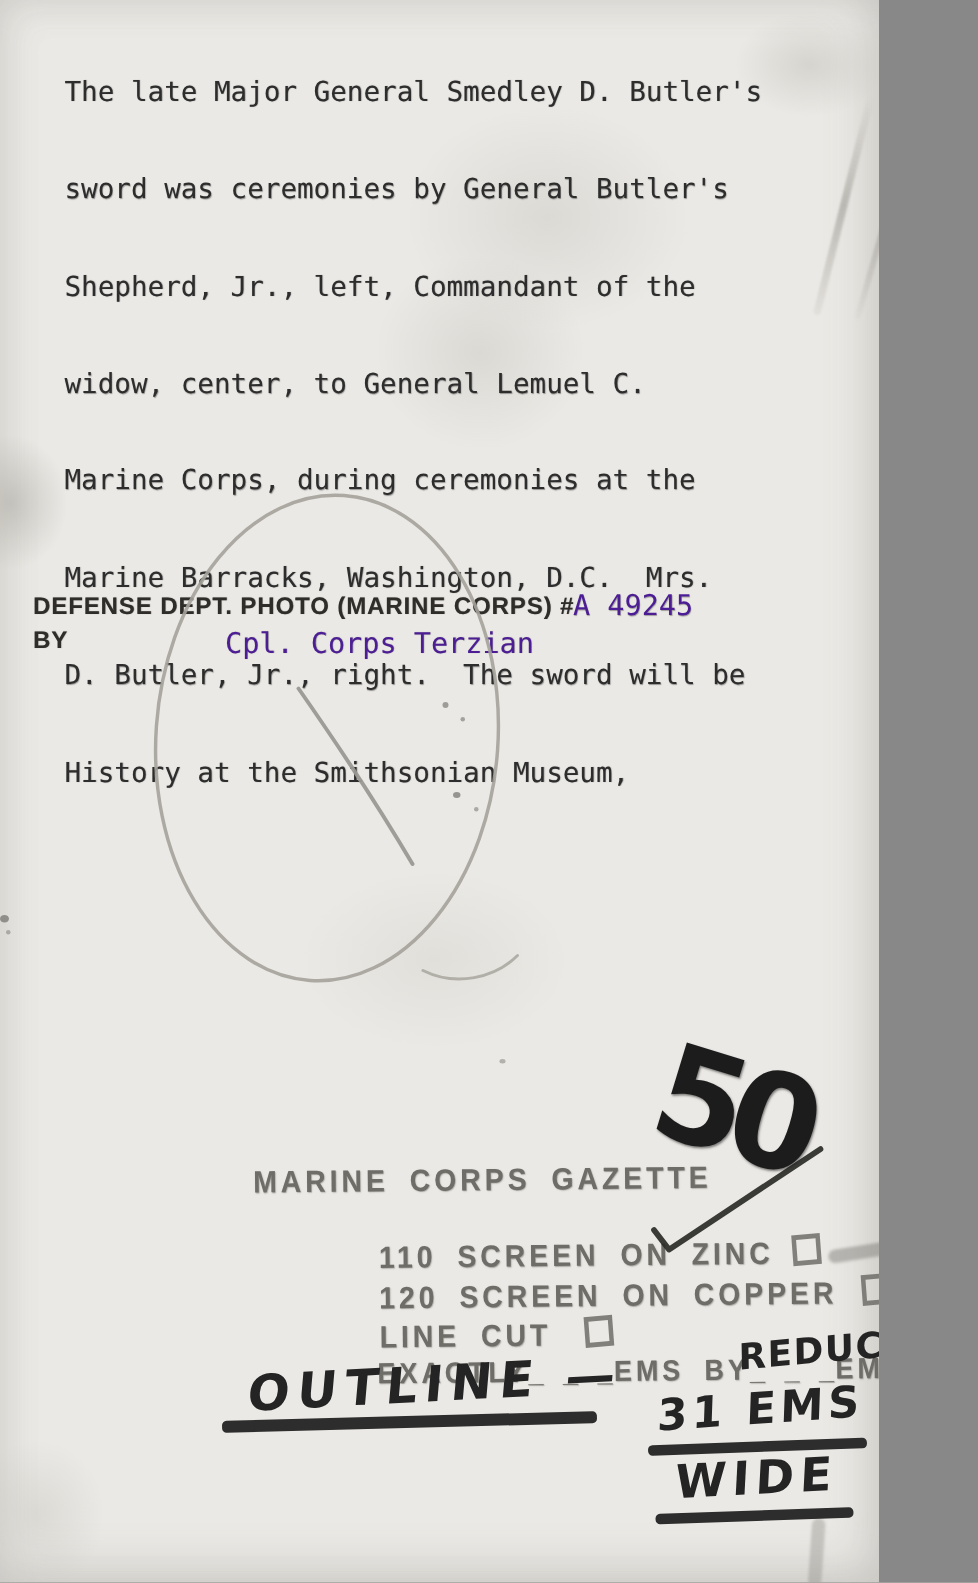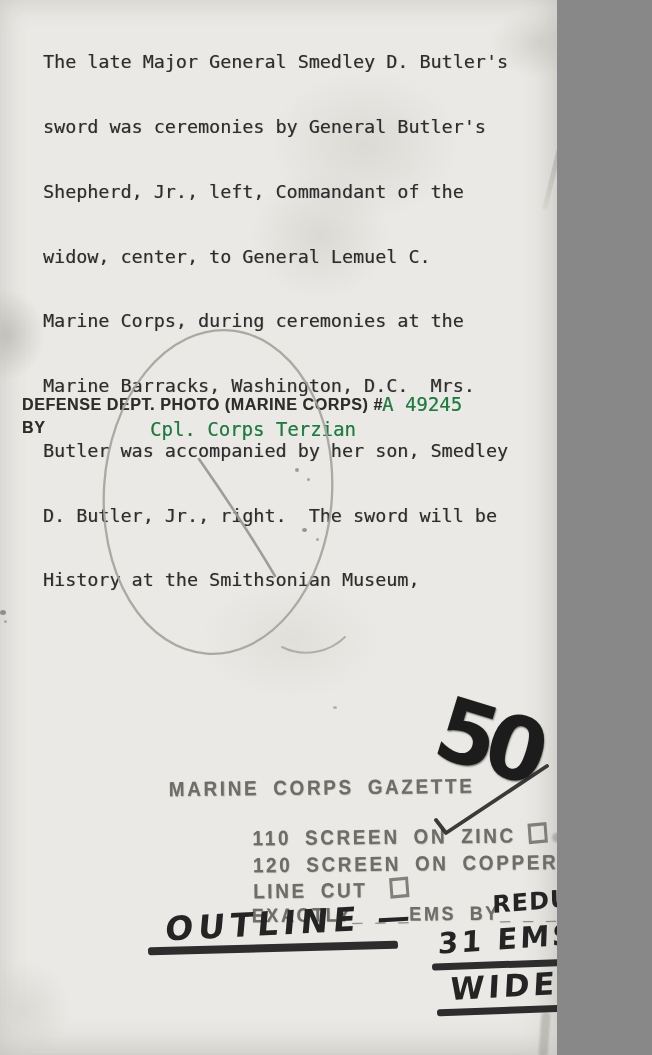--- a/index.html
+++ b/index.html
@@ -3,20 +3,21 @@
 <meta charset="utf-8">
 <style>
   html,body{margin:0;padding:0;background:#888;}
   .paper{
     position:relative;
     width:557px;height:1055px;
     background:var(--paper,#ebe9e5);
     overflow:hidden;
     font-family:"Liberation Sans",sans-serif;
     box-shadow:inset -6px -8px 30px rgba(120,118,112,.25), inset 4px 4px 24px rgba(140,138,132,.12);
+    padding-left:29px;
   }
   
   .stain{position:absolute;border-radius:50%;pointer-events:none;z-index:1;}
   .speck{position:absolute;border-radius:50%;background:#5e5c57;z-index:1;}
   
   .caption{
     position:absolute;left:43px;top:8px;z-index:2;
     font-family:"DejaVu Sans Mono",monospace;
     font-size:18.4px;line-height:21.6px;
     color:var(--ink,#2d2d2d);
@@ -27,21 +28,21 @@
   .stamp-dark{
     position:absolute;z-index:2;
     font-weight:bold;font-size:16px;letter-spacing:.6px;
     color:var(--stamp-dark,#2f2d2a);
     text-shadow:0.3px 0.3px 0.5px rgba(40,38,35,.5);
     white-space:pre;
   }
   .typed{
     position:absolute;z-index:2;
     font-family:"DejaVu Sans Mono",monospace;
-    font-size:19px;color:#15803d;
+    font-size:19px;color:#4c1d95;
     text-shadow:0.4px 0.4px 0.6px rgba(50,50,48,.4);
     white-space:pre;
   }
   
   .gazette{position:absolute;left:0;top:0;width:652px;height:1055px;z-index:2;transform:rotate(-.6deg);}
   .gz-line{
     position:absolute;left:166px;
     font-weight:bold;font-size:19px;
     letter-spacing:2.6px;word-spacing:6px;
     color:var(--stamp-gray,#6e6d68);
@@ -99,21 +100,20 @@
   <div class="speck" style="left:333px;top:706px;width:4px;height:3px;opacity:.4;"></div>
   <div class="speck" style="left:4px;top:620px;width:3px;height:3px;opacity:.4;"></div>
 
   <div class="caption">
     <div>The late Major General Smedley D. Butler's</div>
     <div>sword was ceremonies by General Butler's</div>
     <div>Shepherd, Jr., left, Commandant of the</div>
     <div>widow, center, to General Lemuel C.</div>
     <div>Marine Corps, during ceremonies at the</div>
     <div>Marine Barracks, Washington, D.C.  Mrs.</div>
-    <div>Butler was accompanied by her son, Smedley</div>
     <div>D. Butler, Jr., right.  The sword will be</div>
     <div>History at the Smithsonian Museum,</div>
   </div>
 
   <div class="stamp-dark" style="left:22px;top:396px;">DEFENSE DEPT. PHOTO (MARINE CORPS) #</div>
   <div class="typed" style="left:382px;top:393px;">A 49245</div>
   <div class="stamp-dark" style="left:22px;top:419px;">BY</div>
   <div class="typed" style="left:150px;top:418px;">Cpl. Corps Terzian</div>
 
   <div class="gazette">

